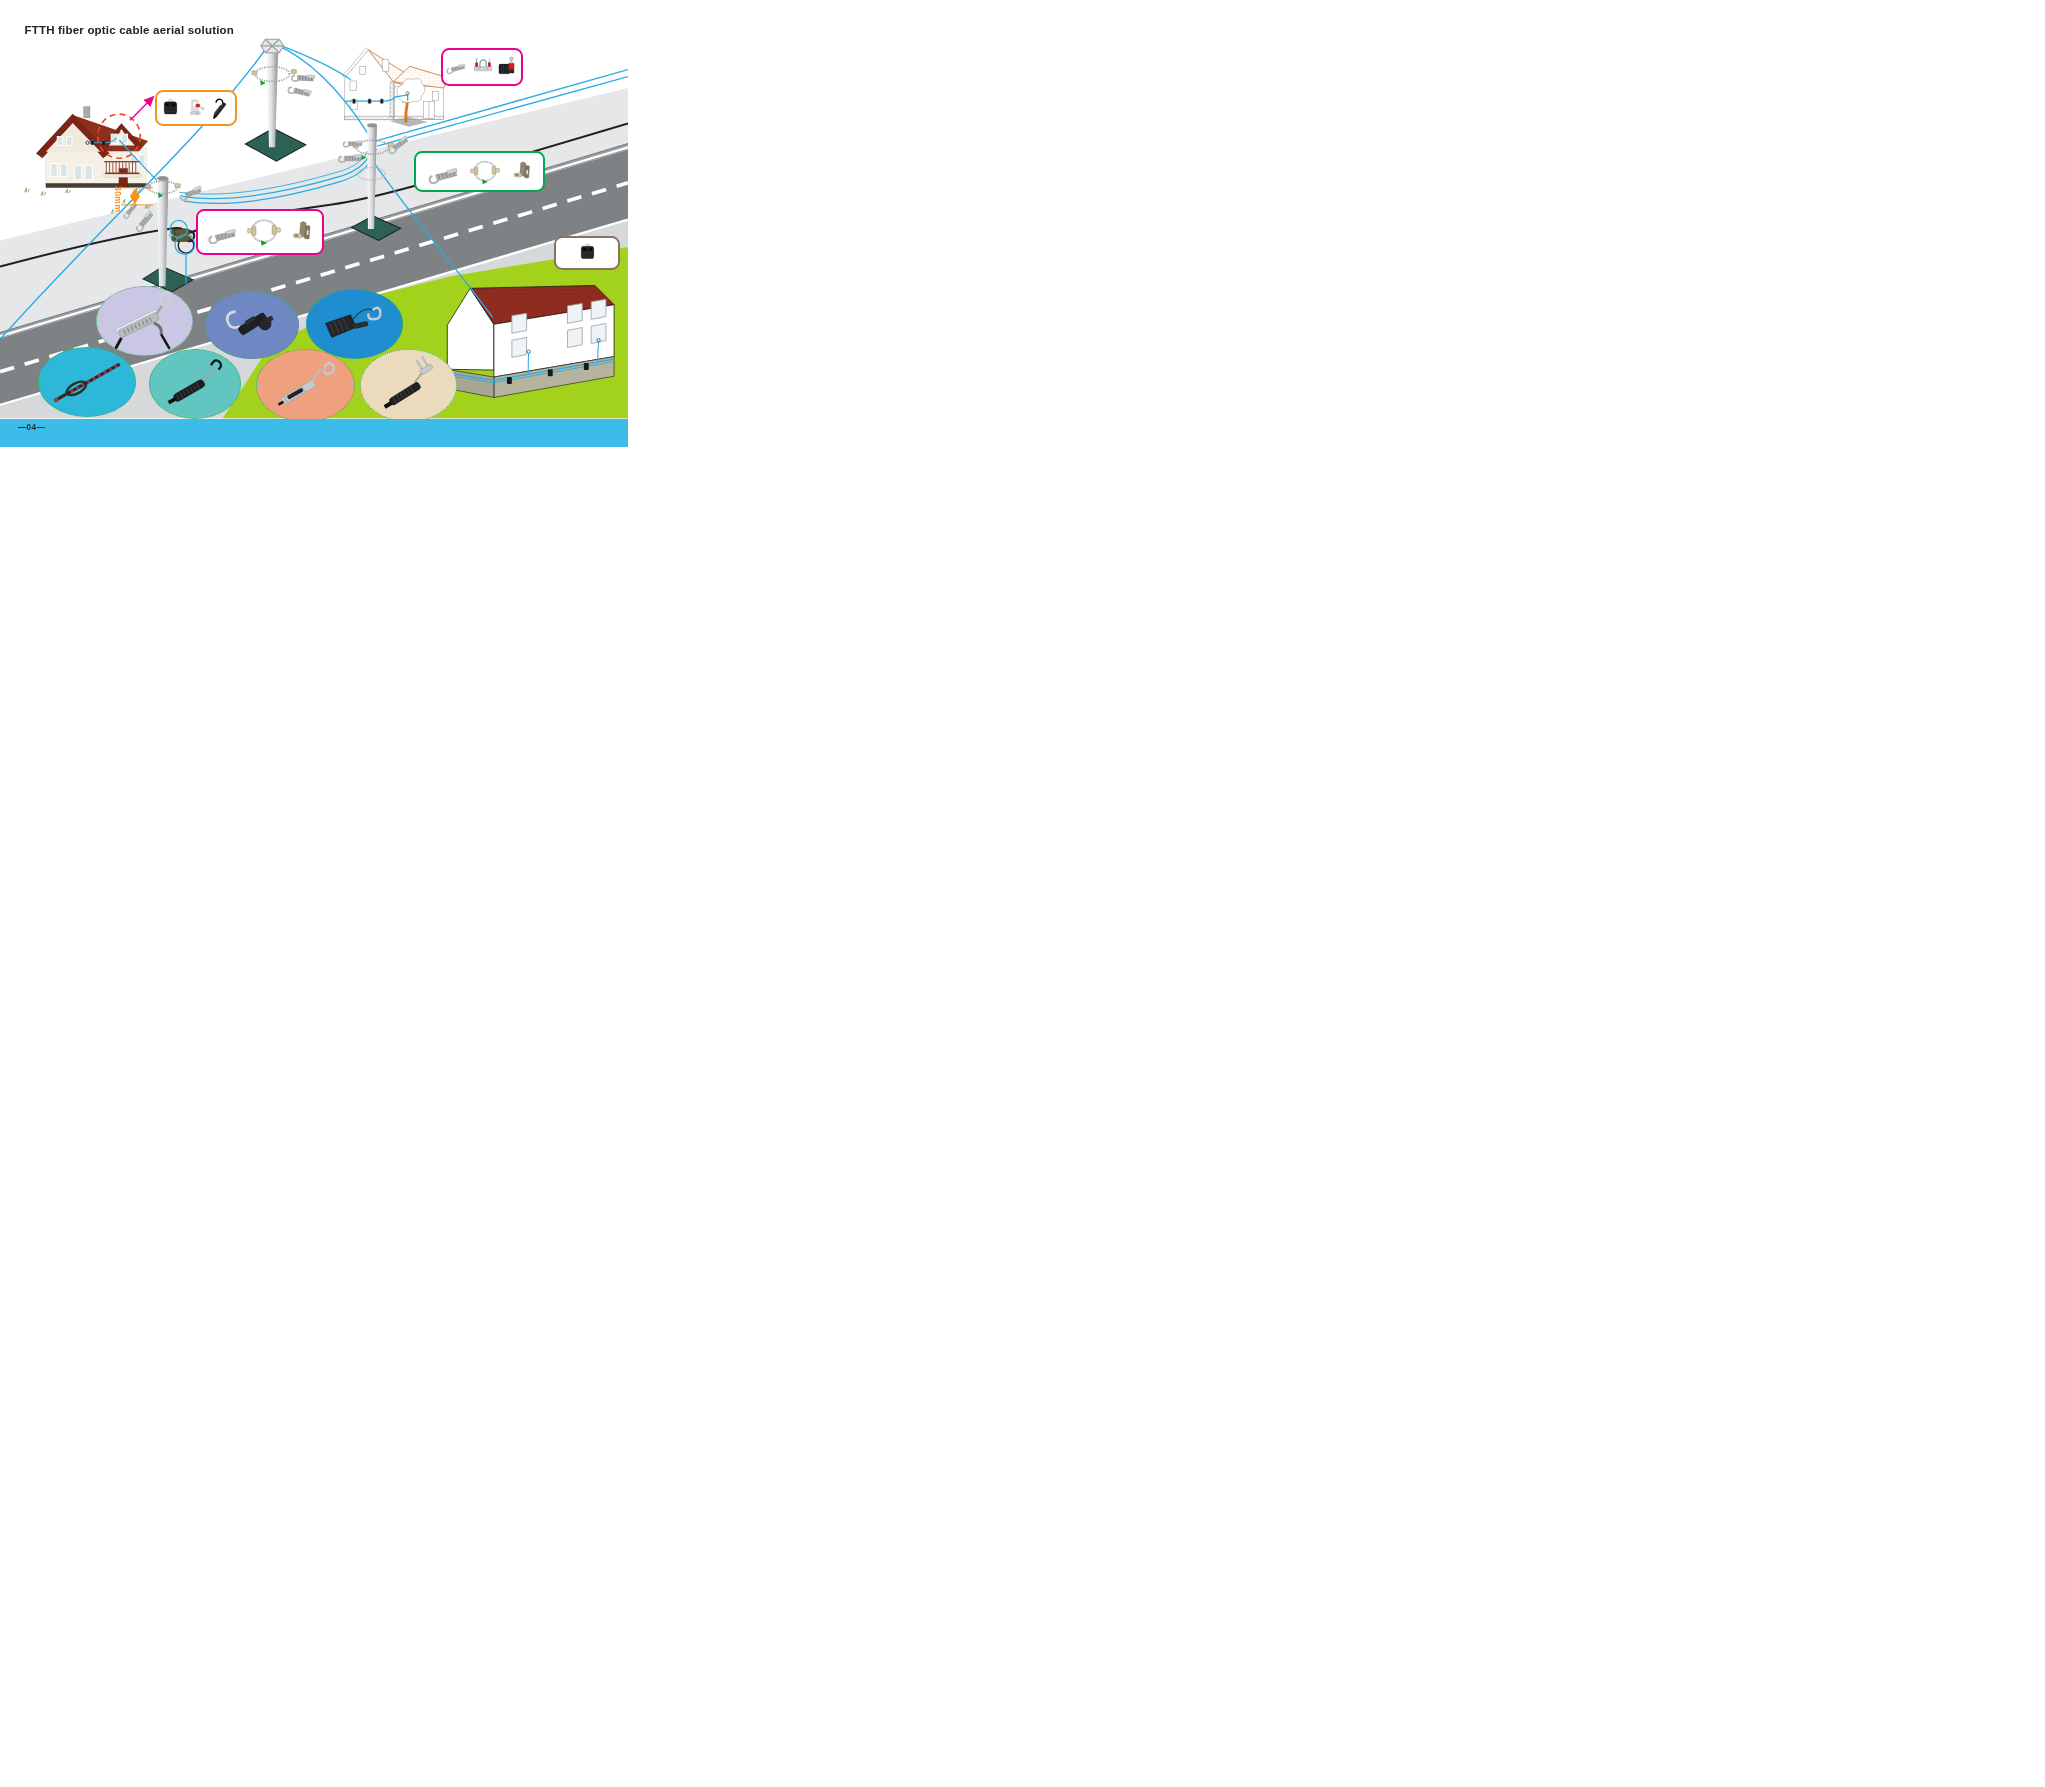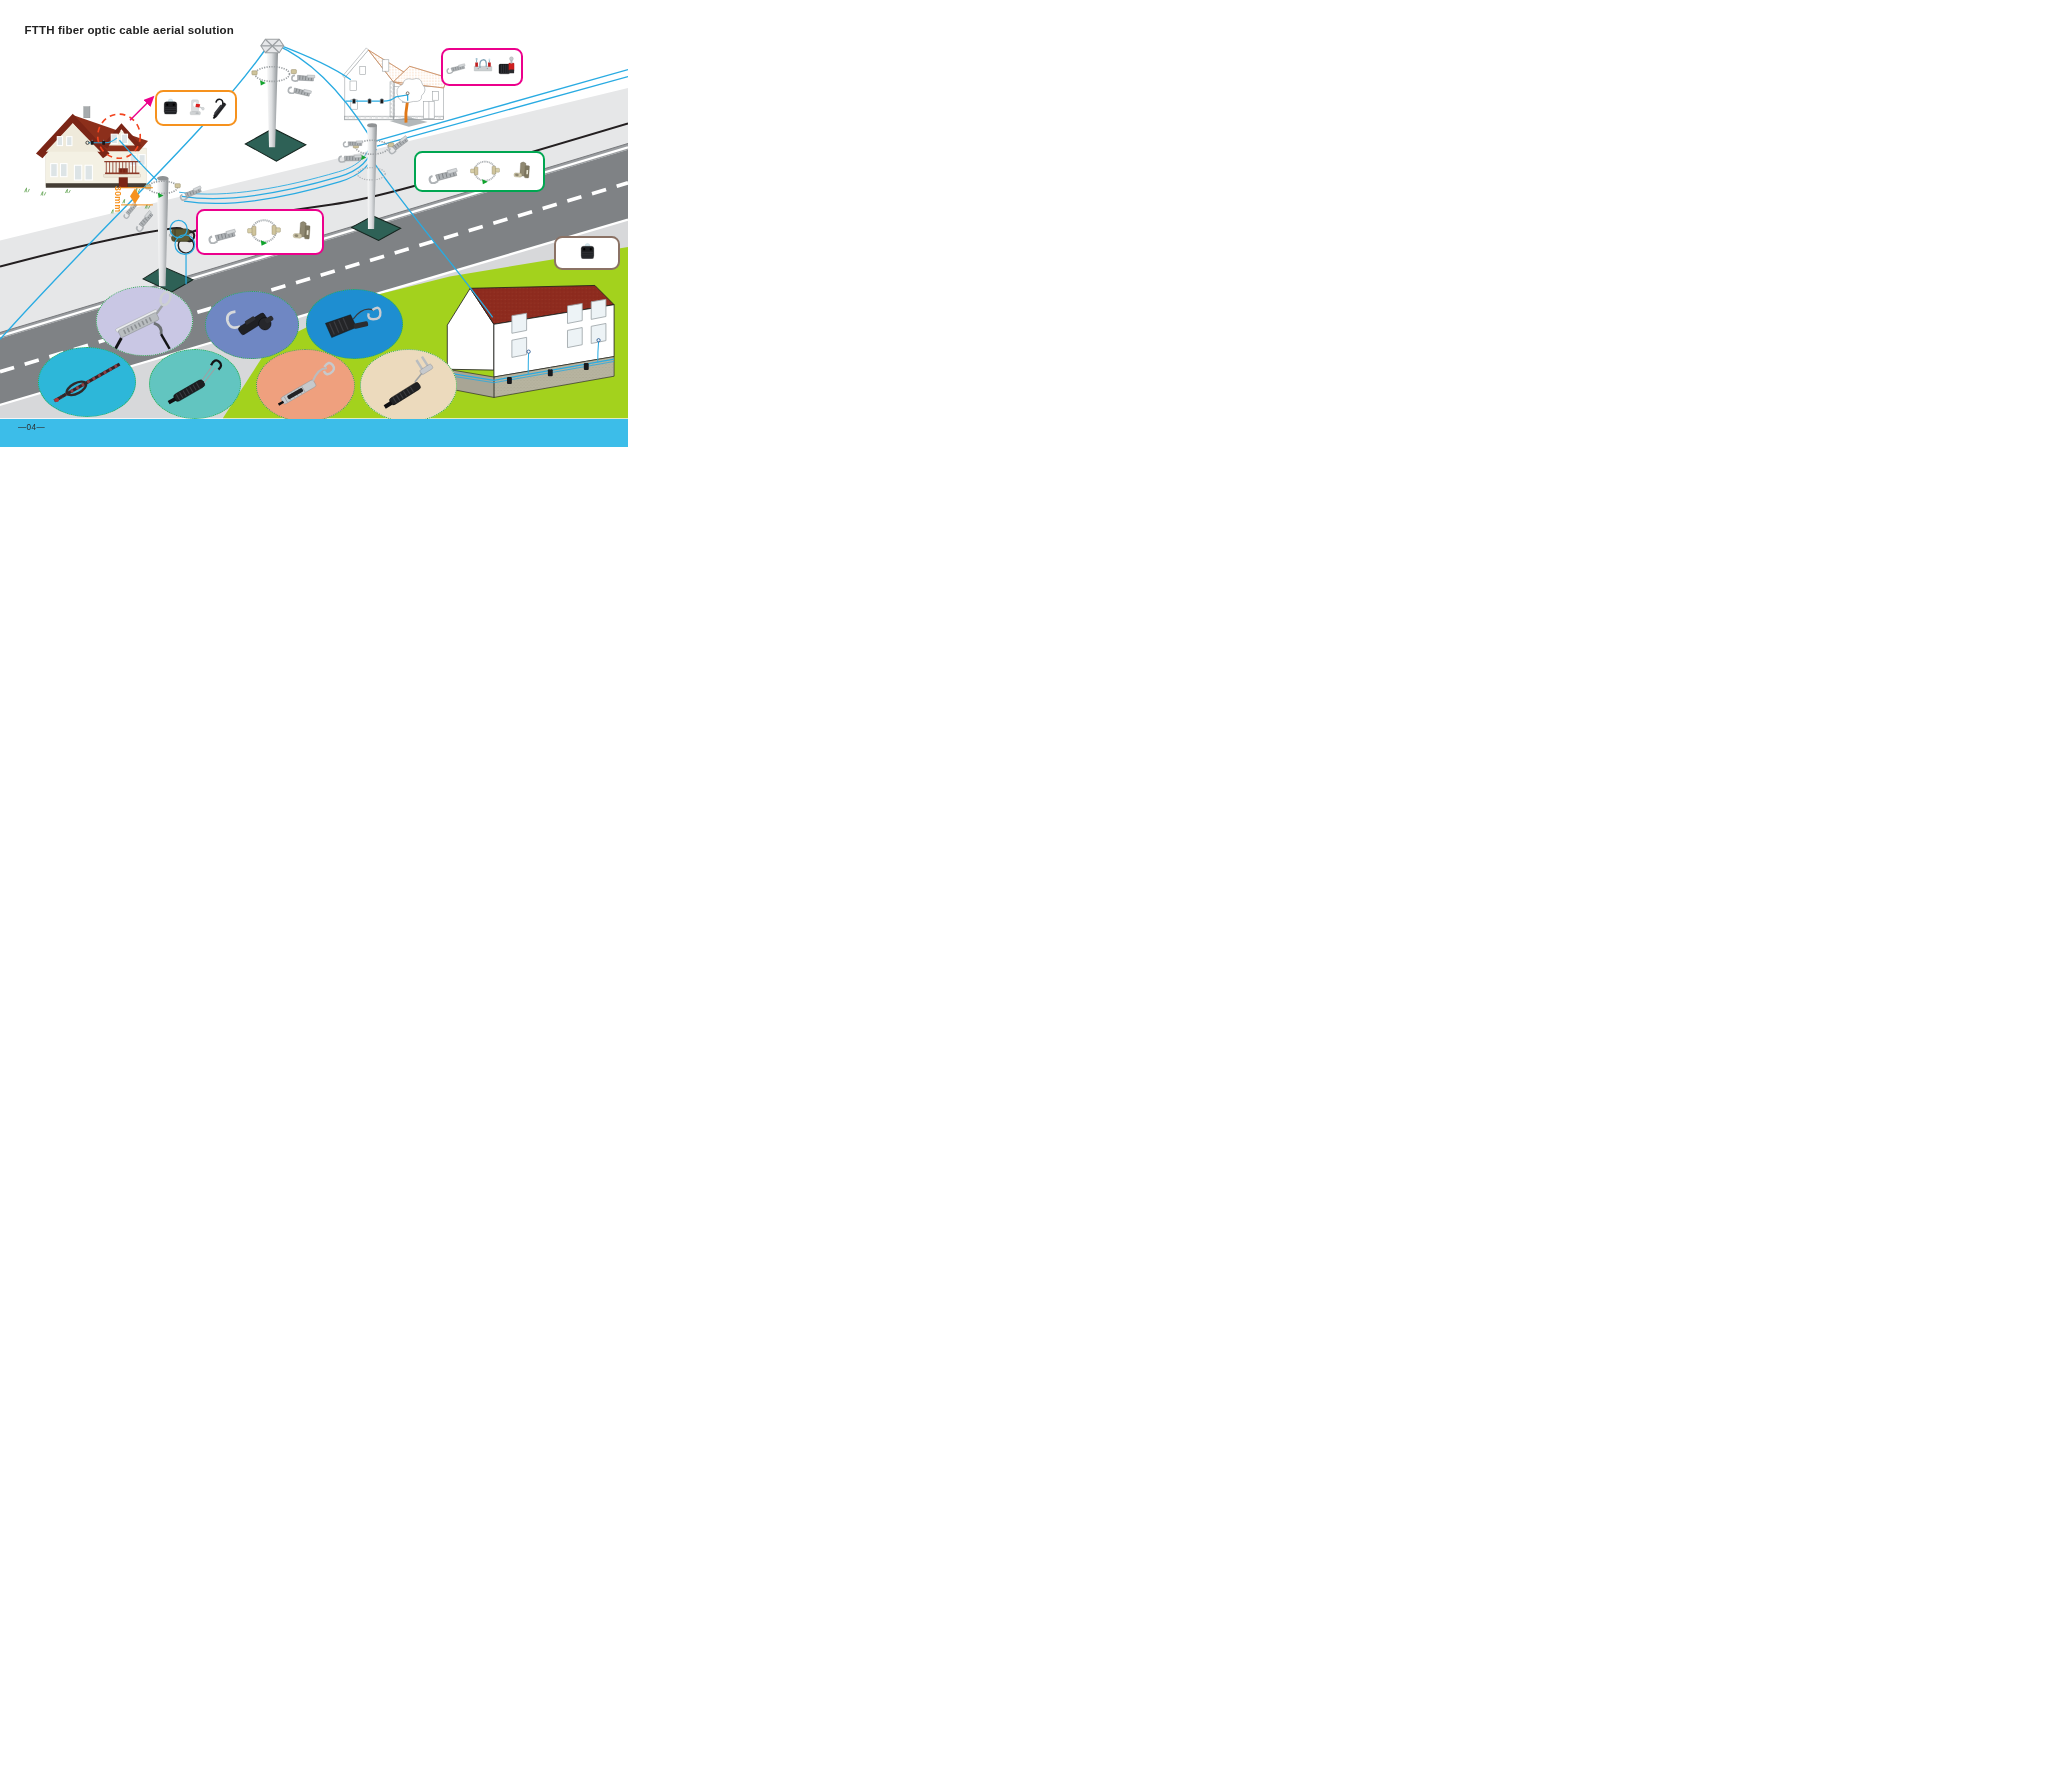--- a/index.html
+++ b/index.html
@@ -15,21 +15,21 @@
   .kit svg{display:block;}
   .kit-orange{left:155px;top:90px;width:82px;height:36px;border-color:#f6921e;}
   .kit-pink-top{left:441px;top:48px;width:82px;height:38px;border-color:#ec008c;}
   .kit-green{left:414px;top:151px;width:131px;height:41px;border-color:#00a651;}
   .kit-pink-mid{left:196px;top:209px;width:128px;height:46px;border-color:#ec008c;}
   .kit-brown{left:554px;top:236px;width:66px;height:34px;border-color:#8b7265;}
   .inset{position:absolute;border:1.2px dotted #2db24b;border-radius:50%;
     display:flex;align-items:center;justify-content:center;box-sizing:border-box;}
   .inset svg{display:block;}
   .footer-bar{position:absolute;left:0;top:419px;width:628px;height:29px;background:#3cbde9;}
-  .page-number{position:absolute;left:18px;top:4.1px;font-size:8.2px;color:#2d2d2d;letter-spacing:0.4px;}
+  .page-number{position:absolute;left:18px;top:4.1px;font-size:8.2px;color:#2d2d2d;letter-spacing:0.4px;font-weight:bold;}
 </style>
 </head>
 <body>
 
 <div class="stage">
 
 <svg class="scene" viewBox="0 0 1536 1093">
   <defs>
     <linearGradient id="poleG" x1="0" y1="0" x2="1" y2="0">
       <stop offset="0" stop-color="#fbfbfb"></stop>

